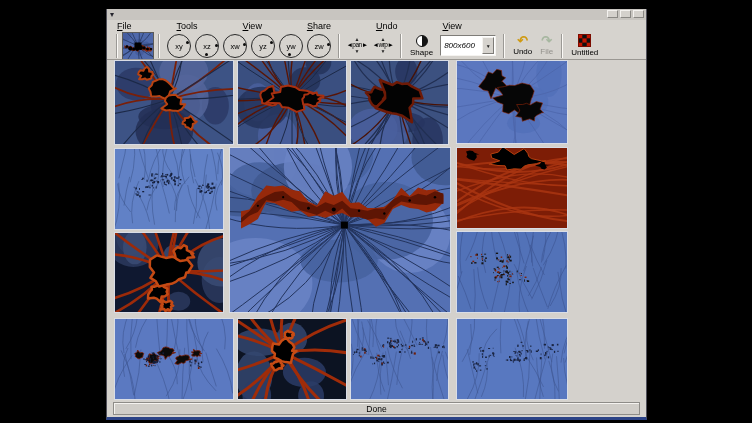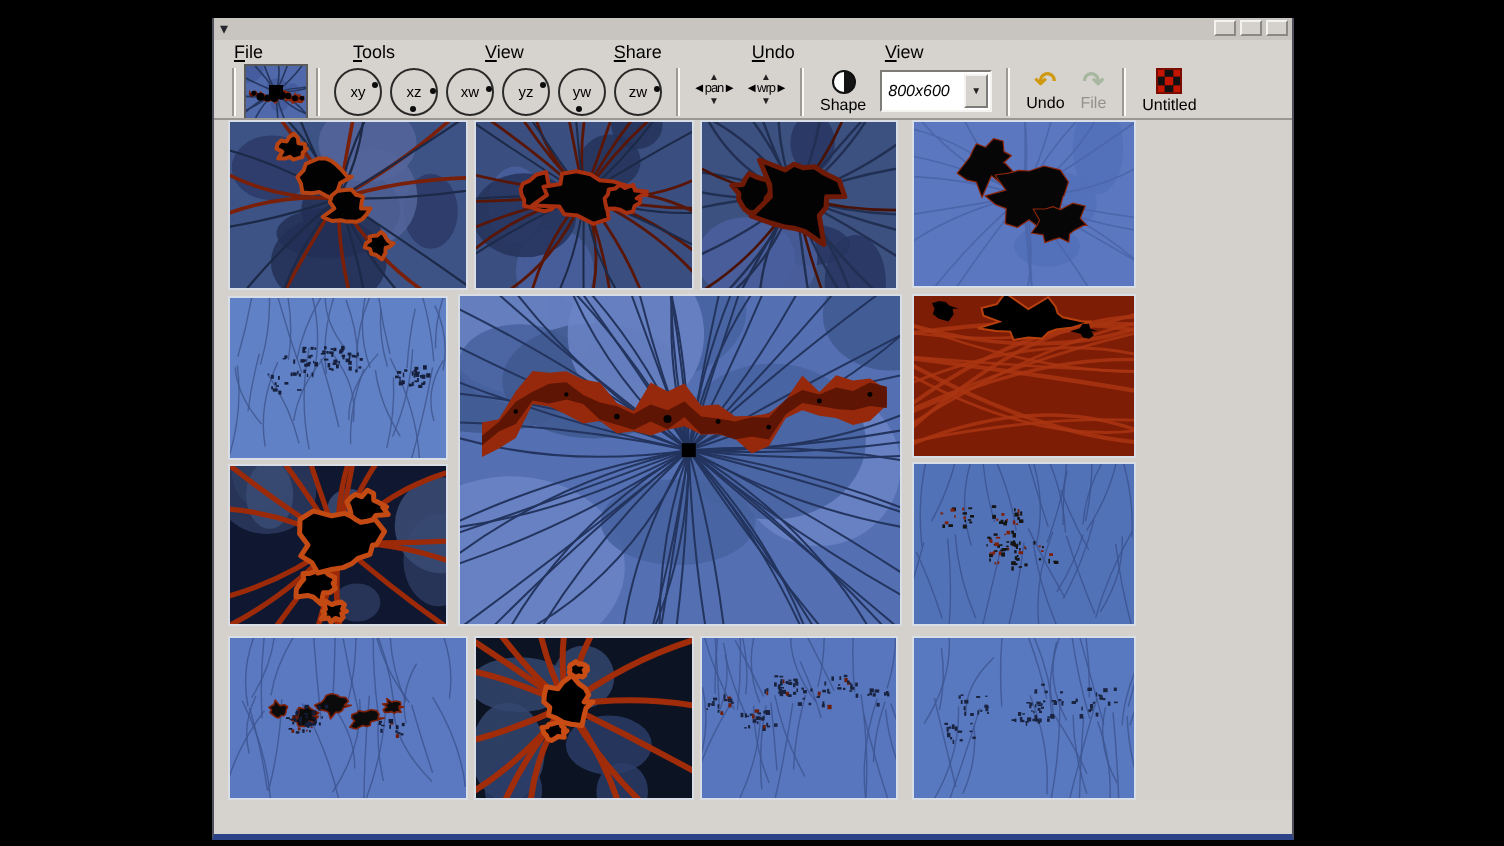--- a/index.html
+++ b/index.html
@@ -206,20 +206,23 @@
           <rect x="8.6" y="4.3" width="4.4" height="4.4" fill="#111111"></rect>
           <rect x="4.3" y="8.6" width="4.4" height="4.4" fill="#111111"></rect>
           <rect x="0.5" y="0.5" width="12" height="12" fill="none" stroke="#7a0c00" stroke-width="1"></rect>
         </svg>
         <span class="tlabel">Untitled</span>
       </div>
     </div>
 
     <div class="canvas"></div>
 
+    <div class="statusbar">
+      <span>Done</span>
+    </div>
   <div class="tile p0"><svg width="118" height="83">
           <rect x="0" y="0" width="118" height="83" fill="#3d5385"></rect>
           <ellipse cx="60.36727174045518" cy="43.98555188346654" rx="24.716438301978634" ry="19.756616757195445" fill="#232f55" opacity="0.85"></ellipse>
           <ellipse cx="100.39165014121681" cy="44.65585068706423" rx="13.499755667950957" ry="18.76639149383642" fill="#2c3a66" opacity="0.85"></ellipse>
           <ellipse cx="71.7129168882966" cy="37.37696592556313" rx="21.996102061113344" ry="23.96244315620512" fill="#54659a" opacity="0.85"></ellipse>
           <ellipse cx="49.55713859992102" cy="55.62722990079783" rx="26.2756671905797" ry="12.629514298718421" fill="#232f55" opacity="0.85"></ellipse>
           <ellipse cx="21.064719644375145" cy="22.9168280265294" rx="20.209289527721705" ry="16.217590407831594" fill="#2c3a66" opacity="0.85"></ellipse>
           <ellipse cx="68.73607168113813" cy="10.580960125895217" rx="24.482020809473468" ry="19.530543257240208" fill="#54659a" opacity="0.85"></ellipse>
           <ellipse cx="49.37322091590613" cy="70.07278088806197" rx="28.90637342055328" ry="22.722154891248795" fill="#232f55" opacity="0.85"></ellipse>
           <path d="M54.28 38.18 Q112.9 20.7 172.9 32.8" stroke="#7a1f08" stroke-width="1.8" fill="none" stroke-linecap="round"></path>

